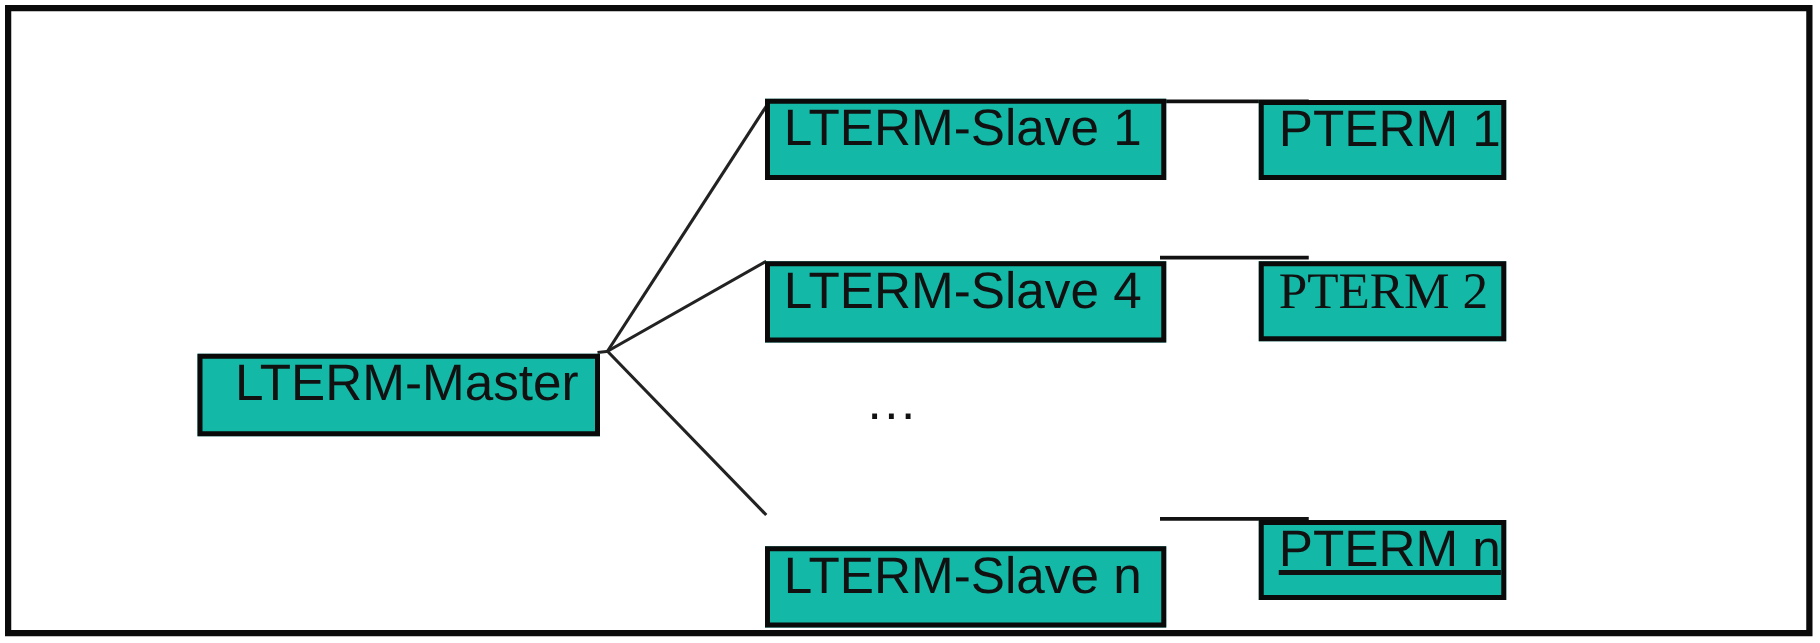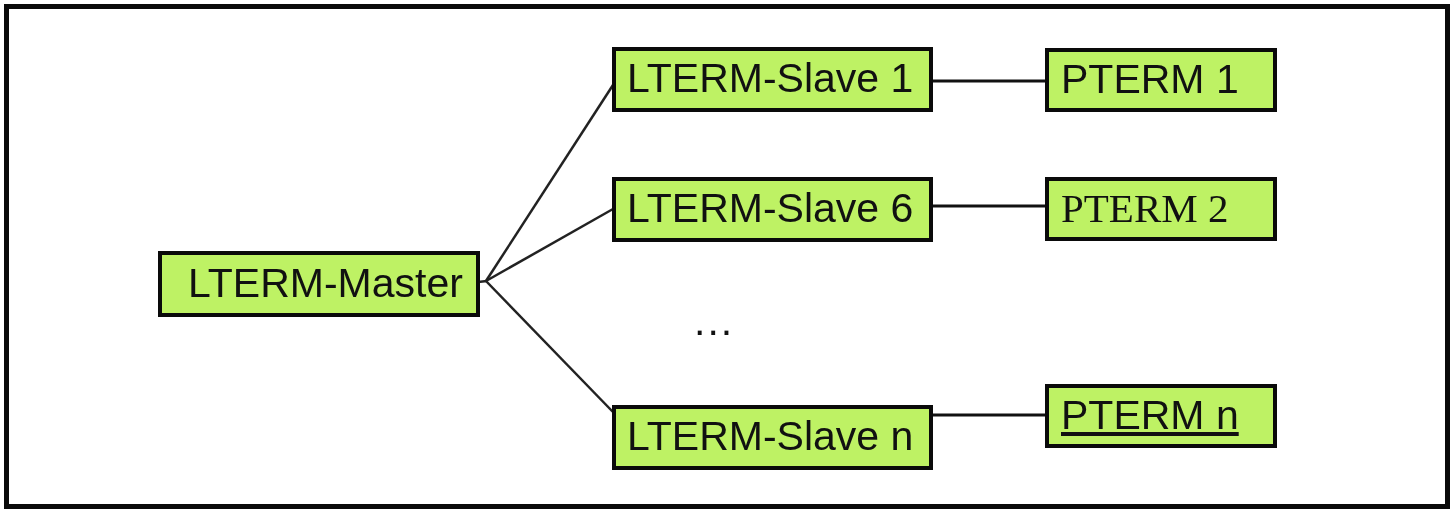--- a/index.html
+++ b/index.html
@@ -29,46 +29,47 @@
     position: absolute;
     left: 0;
     top: 0;
     width: 1456px;
     height: 514px;
   }
   .node {
     position: absolute;
     box-sizing: border-box;
     border: 4px solid #0a0a0a;
-    background: #bef264;
+    background: #14b8a6;
     display: flex;
-    align-items: center;
+    align-items: flex-start;
     font-size: 41px;
     line-height: 1;
     color: #111111;
     white-space: nowrap;
     letter-spacing: 0px;
+    margin-top: 32px;
   }
   .node .label { transform: translateY(-1px); }
   .master {
     left: 158px; top: 251px;
     width: 322px; height: 66px;
     padding-left: 26px;
   }
   .slave {
     left: 612px;
     width: 321px; height: 65px;
     padding-left: 11px;
   }
   .slave.r1 { top: 47px; }
   .slave.r2 { top: 177px; }
   .slave.rn { top: 405px; }
   .pterm {
-    left: 1045px;
-    width: 232px; height: 64px;
+    left: 1007px;
+    width: 198px; height: 64px;
     padding-left: 12px;
   }
   .pterm.r1 { top: 48px; }
   .pterm.r2 { top: 177px; font-family: Liberation Serif, serif; }
   .pterm.rn { top: 384px; text-decoration: underline; }
   .ellipsis {
     position: absolute;
     left: 694px;
     top: 301px;
     font-size: 41px;
@@ -102,21 +103,21 @@
   </div>
 
   <div class="node slave r1">
     <span class="label">LTERM-Slave 1</span>
   </div>
   <div class="node pterm r1">
     <span class="label">PTERM 1</span>
   </div>
 
   <div class="node slave r2">
-    <span class="label">LTERM-Slave 6</span>
+    <span class="label">LTERM-Slave 4</span>
   </div>
   <div class="node pterm r2">
     <span class="label">PTERM 2</span>
   </div>
 
   <div class="ellipsis">...</div>
 
   <div class="node slave rn">
     <span class="label">LTERM-Slave n</span>
   </div>

